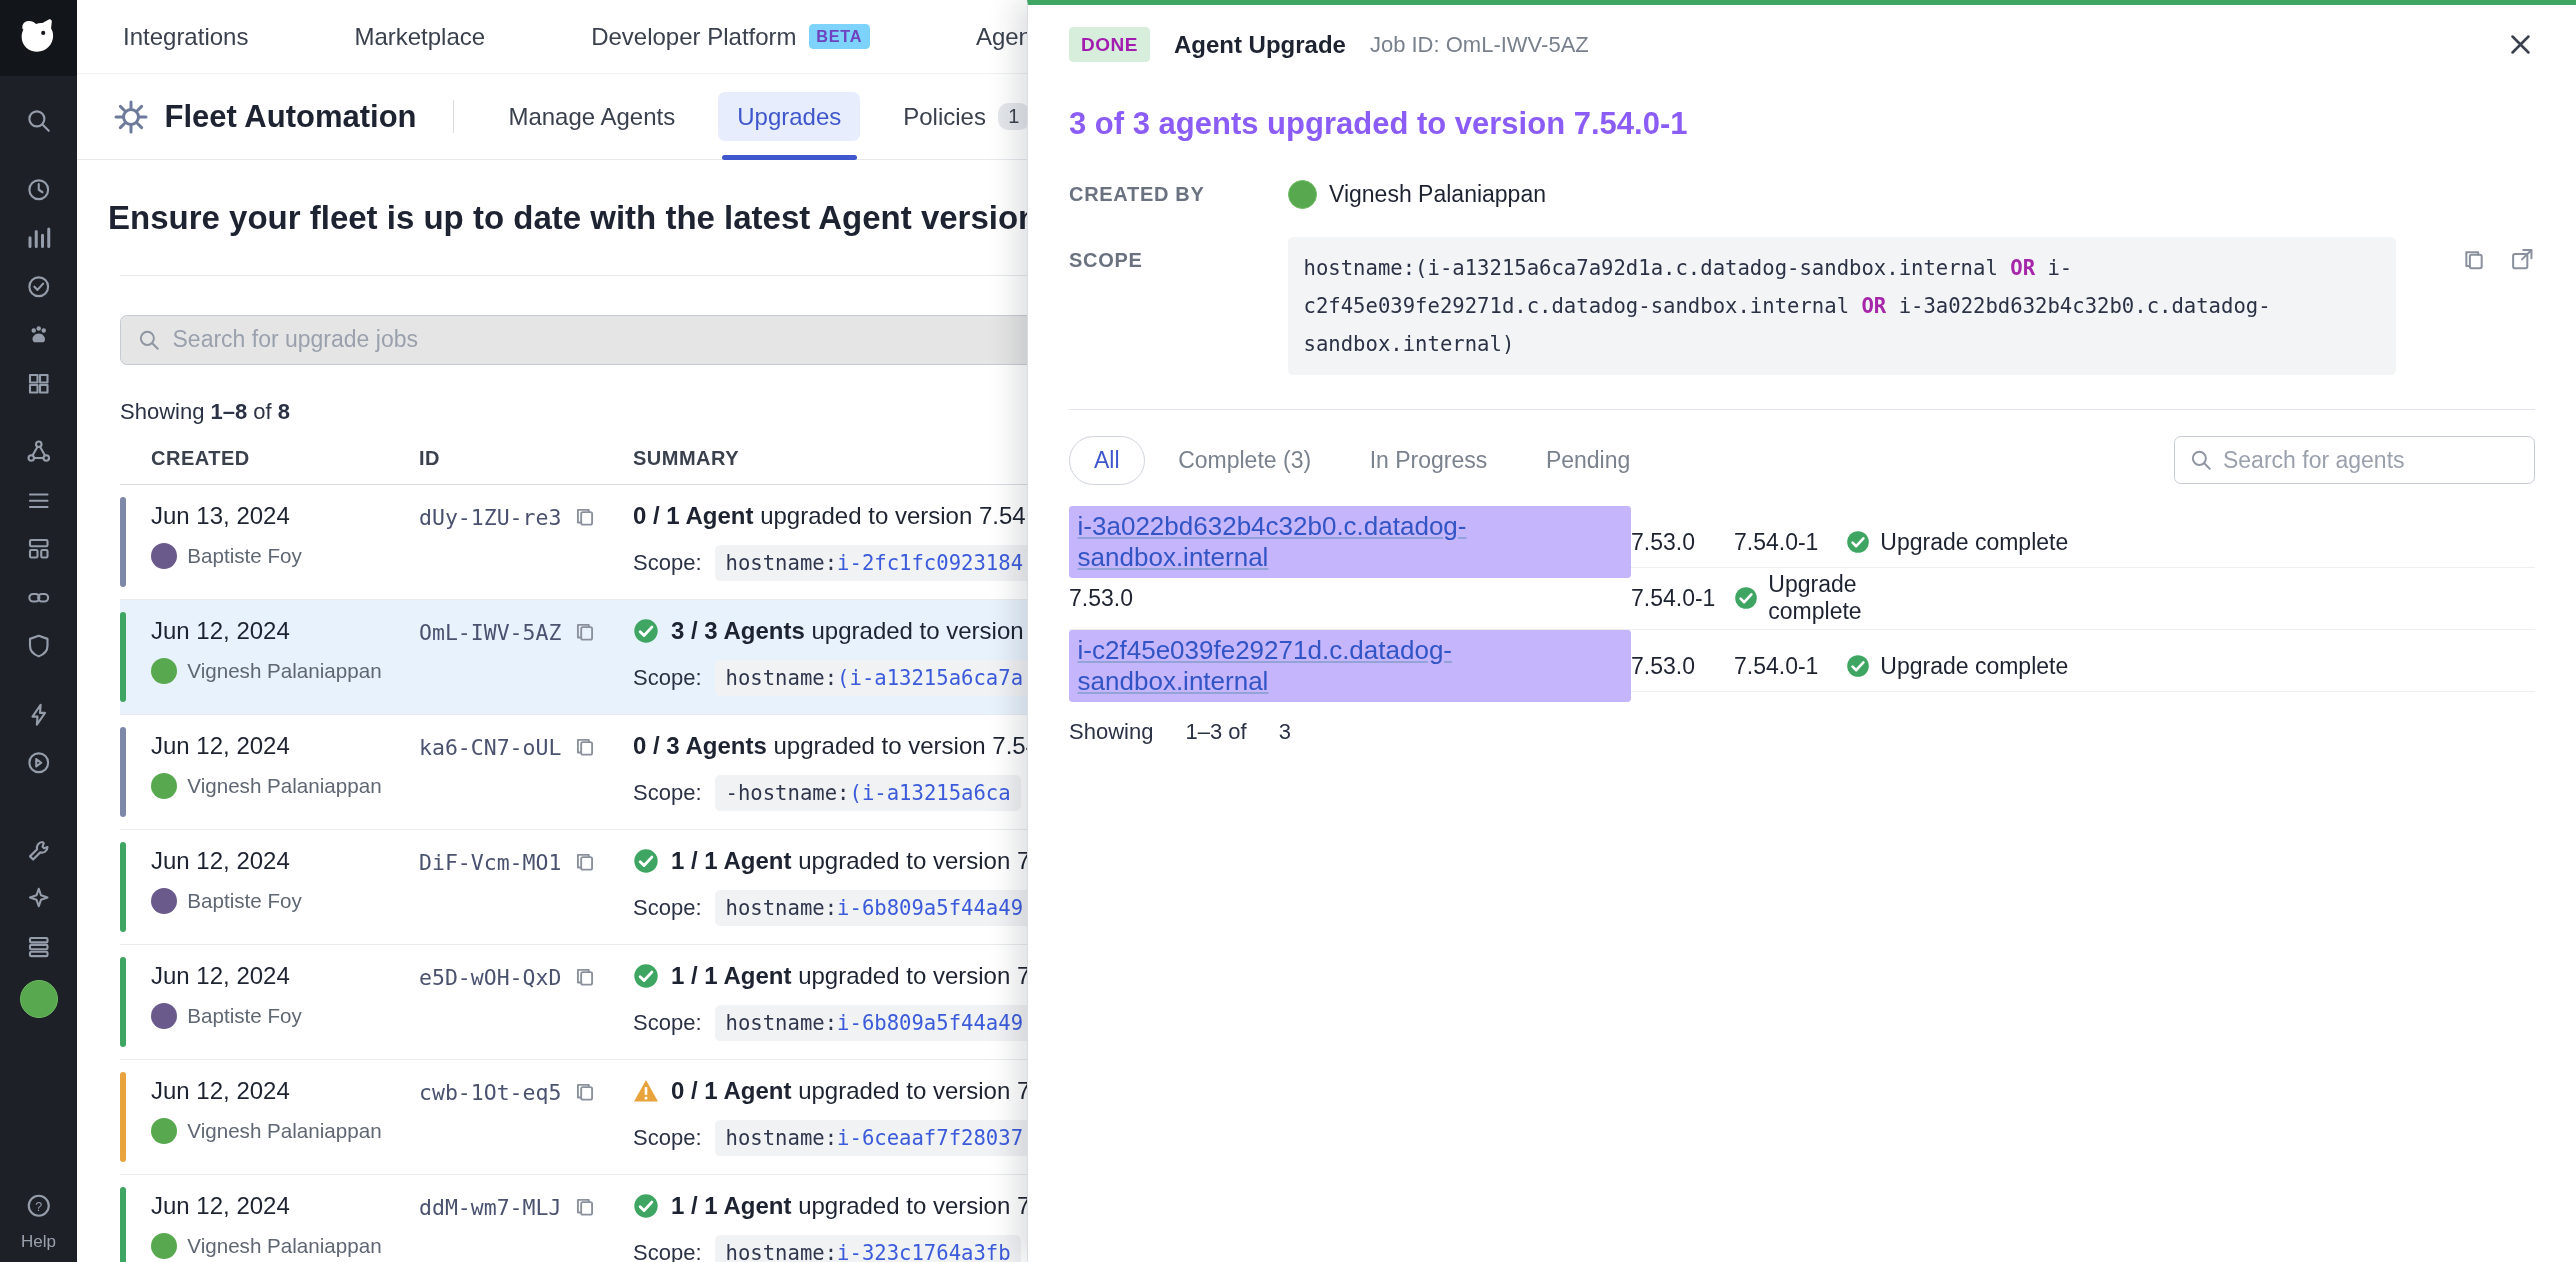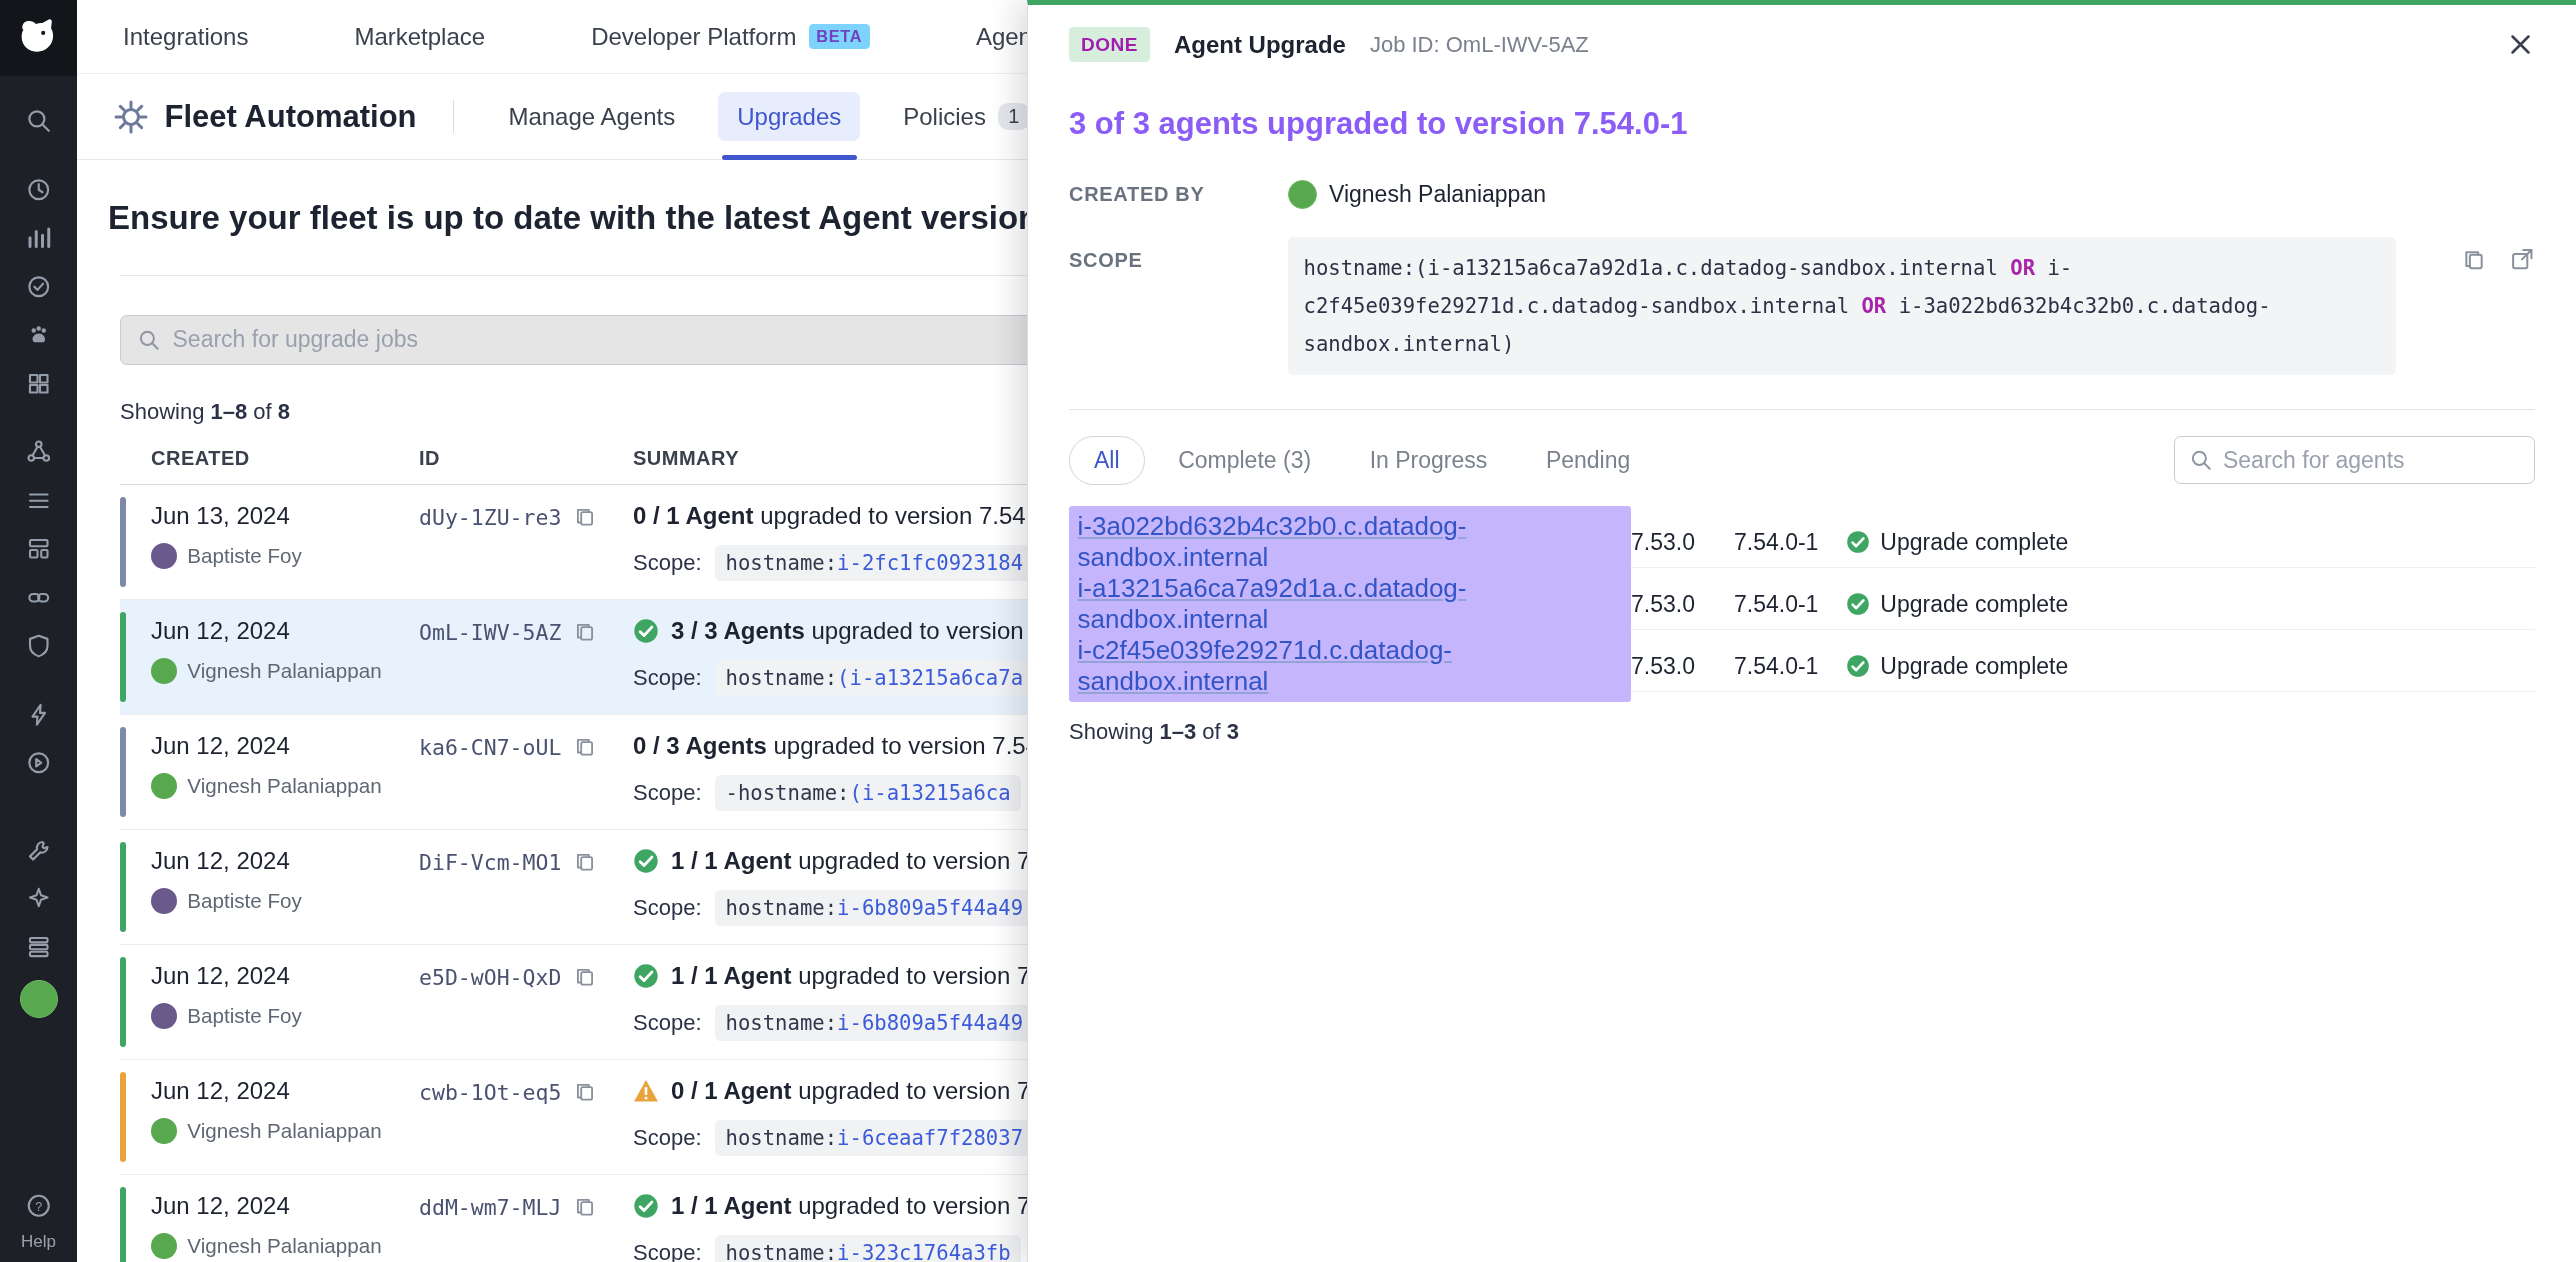--- a/index.html
+++ b/index.html
@@ -90,21 +90,21 @@
   .panel-hr { height:0.9px; background:#e2e5e9; margin:34px 0 0; }
   .panel-tabs-row { display:flex; align-items:center; gap:8.6px; margin:26px 0 20.6px; }
   .ptab { font-size:23px; color:#7a828e; padding:10.3px 24px; border:1.7px solid transparent; border-radius:86px; cursor:pointer; white-space:nowrap; }
   .ptab[data-active="true"] { border-color:#cfd4db; color:#4056cc; font-weight:500; }
   .psearch { margin-left:auto; width:361px; height:48px; border:1.7px solid #c6cbd4; border-radius:6.9px; display:flex; align-items:center; gap:10.3px; padding:0 13.7px; }
   .ahead { display:grid; grid-template-columns:562px 103px 112px 1fr; padding:12px 0; font-size:20px; font-weight:700; letter-spacing:0.5px; color:#3a414d; border-bottom:0.9px solid #d8dbe0; }
   .arow { display:grid; grid-template-columns:562px 103px 112px 1fr; align-items:center; height:62px; border-bottom:0.9px solid #eceef1; font-size:23px; color:#1d2330; }
   .hostlink { display:inline-block; color:#3254c5; text-decoration:underline; text-decoration-color:#93a3d8; background:#c4b5fd; border-radius:3.4px; padding:5.2px 8.6px; font-size:26px; cursor:pointer; }
   .astatus { display:flex; align-items:center; gap:10.3px; }
   .panel-showing { margin-top:27.5px; font-size:22px; color:#2b3245; }
-  .panel-showing b { font-weight:700; }
+  .panel-showing b { font-weight:400;margin-left:26px; }
 </style>
 </head>
 <body>
 
 <div class="app">
 
   <aside class="sidebar">
     <div class="logo">
       <svg width="45" height="45" viewBox="0 0 24 24">
           <path fill="#ffffff" d="M3.5 7c-.6-2.4.9-4 3-4.3 1.8-.2 3 .6 4.2 1.5 1-.4 2.2-.6 3.4-.5l3.4-1.9c.8-.4 1.7.2 1.6 1.1l-.4 3.8c.7 1.1 1.1 2.4 1.1 3.8 0 4.8-3.9 8.5-8.4 8.5S3 15.8 3 11c0-1.5.4-2.8 1-4z"></path>
@@ -638,21 +638,20 @@
               <svg width="24" height="24" viewBox="0 0 20 20">
                 <circle cx="10" cy="10" r="9" fill="#3ea662"></circle>
                 <path d="M5.5 10.5l3 3 6-6.5" stroke="#fff" stroke-width="2.2" fill="none" stroke-linecap="round" stroke-linejoin="round"></path>
               </svg>
             </span>
             <span>Upgrade complete</span>
           </div>
         </div>
 
         <div class="arow">
-          <div><a class="hostlink">i-a13215a6ca7a92d1a.c.datadog-sandbox.internal</a></div>
           <div>7.53.0</div>
           <div>7.54.0-1</div>
           <div class="astatus">
             <span style="display:inline-flex;">
               <svg width="24" height="24" viewBox="0 0 20 20">
                 <circle cx="10" cy="10" r="9" fill="#3ea662"></circle>
                 <path d="M5.5 10.5l3 3 6-6.5" stroke="#fff" stroke-width="2.2" fill="none" stroke-linecap="round" stroke-linejoin="round"></path>
               </svg>
             </span>
             <span>Upgrade complete</span>

